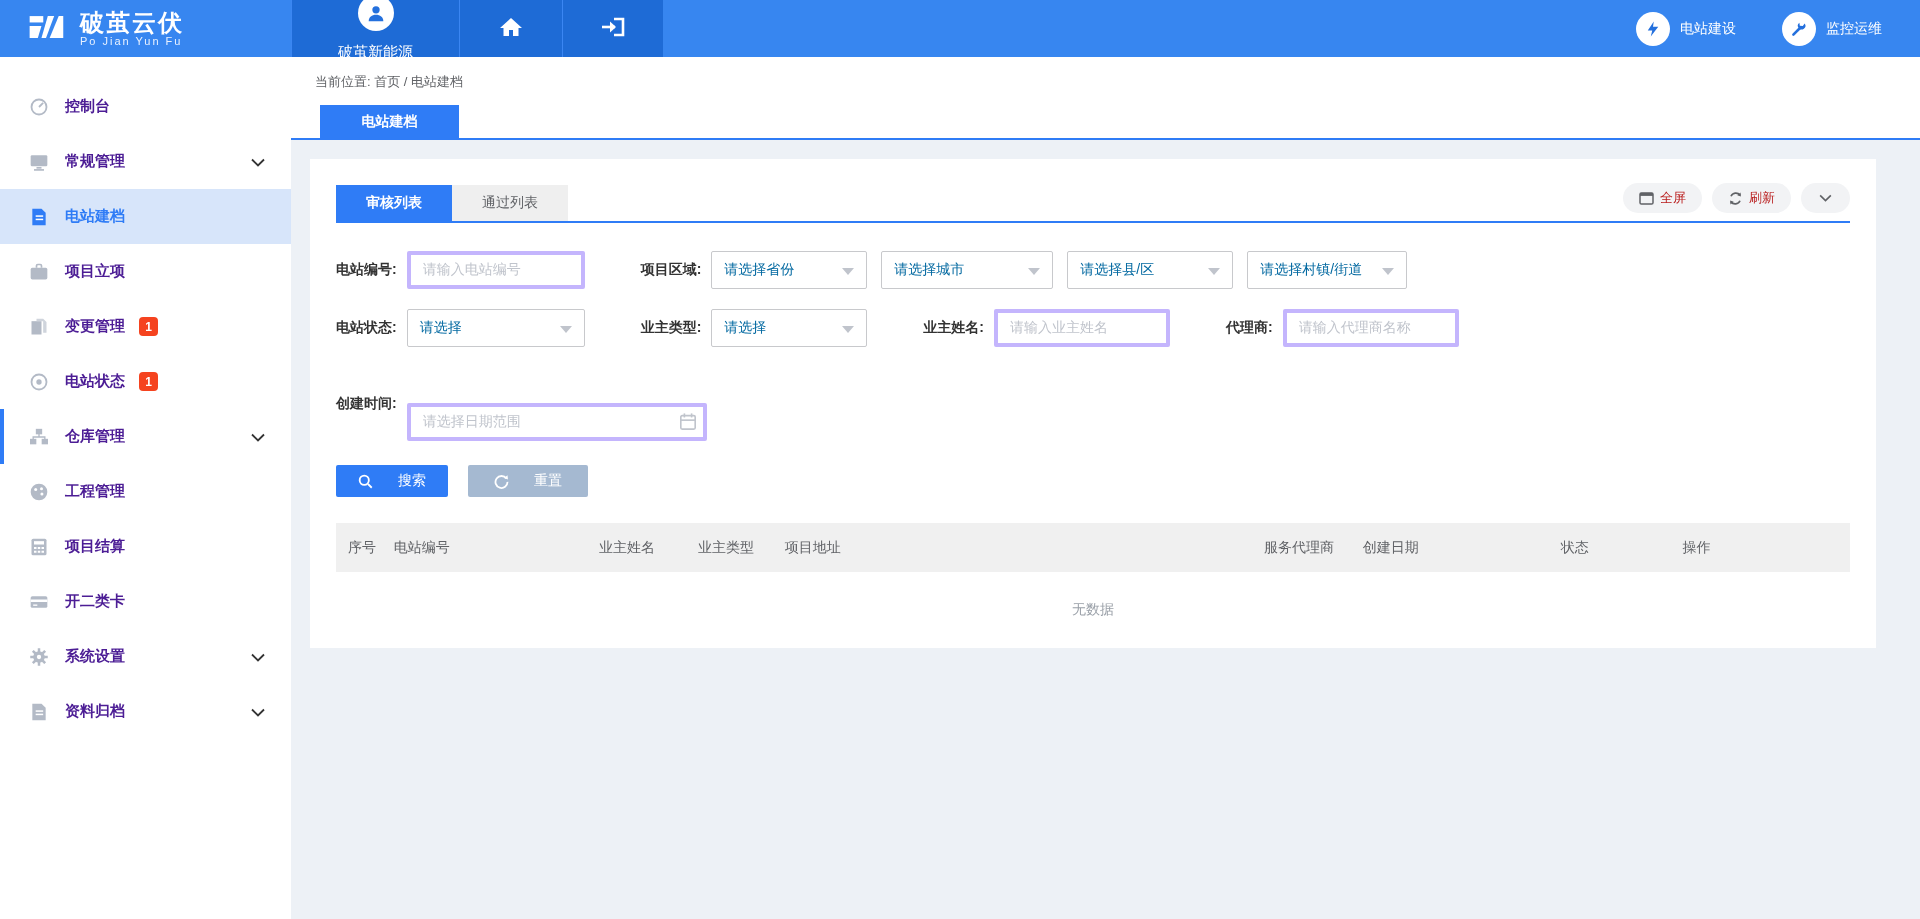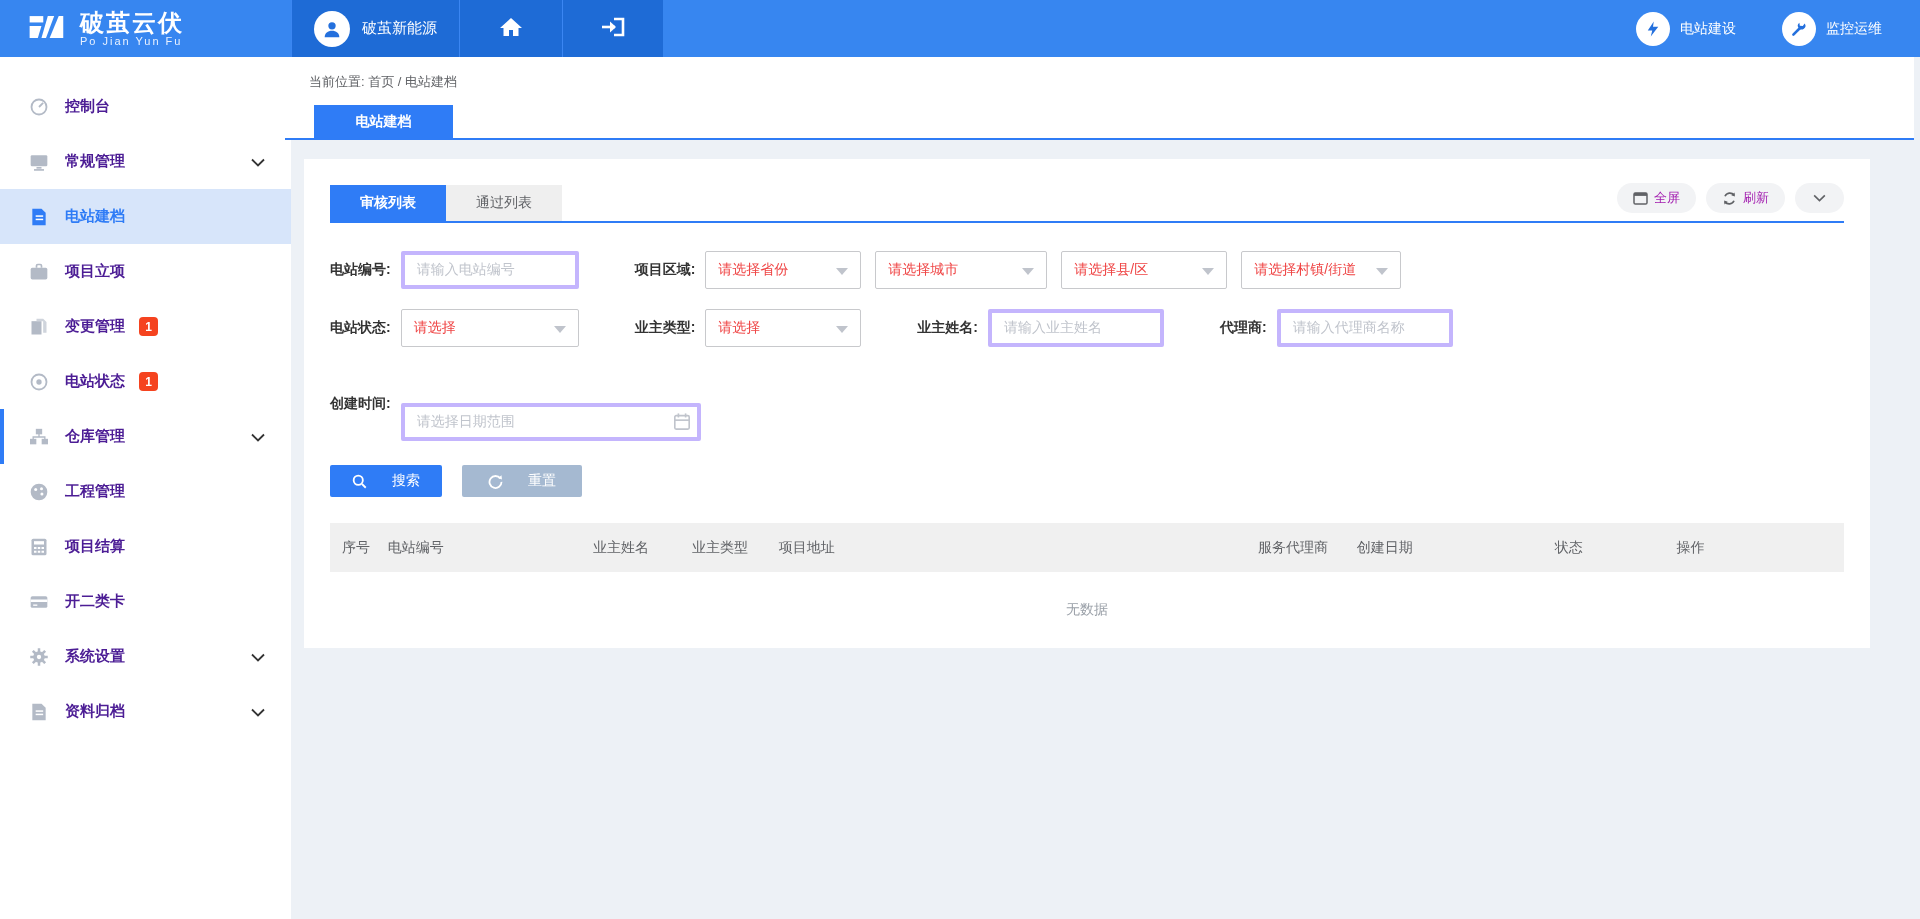--- a/index.html
+++ b/index.html
@@ -7,21 +7,21 @@
               font-family:"Liberation Sans","DejaVu Sans",sans-serif; }
 
   
   .header { position:absolute; top:0; left:0; width:1920px; height:57px;
             background:#3786f0; display:flex; align-items:stretch; z-index:5; }
   .logo-area { width:291px; display:flex; align-items:center; padding-left:24px; gap:12px; }
   .logo-text .cn { color:#fff; font-size:24px; font-weight:700; letter-spacing:2px; line-height:1.05; }
   .logo-text .en { color:#e8f1ff; font-size:11px; letter-spacing:2px; }
   .hdr-block { background:#1e6bd6; display:flex; align-items:center; justify-content:center;
                border-left:1px solid #3b86f2; cursor:pointer; }
-  .hdr-user { width:168px; gap:12px; padding:0 10px; }
+  .hdr-user { width:168px; gap:12px; padding:0 10px;flex-direction:column; }
   .hdr-home { width:103px; }
   .hdr-login { width:101px; }
   .avatar-circle { width:36px; height:36px; border-radius:50%; background:#fff;
                    display:flex; align-items:center; justify-content:center; flex:0 0 auto; }
   .hdr-user-name { color:#fff; font-size:15px; white-space:nowrap; }
   .hdr-right { margin-left:auto; display:flex; align-items:center; gap:46px; padding-right:38px; }
   .hdr-mode { display:flex; align-items:center; gap:10px; cursor:pointer; }
   .hdr-mode .circle { width:34px; height:34px; border-radius:50%; background:#fff;
                       display:flex; align-items:center; justify-content:center; }
   .hdr-mode .lbl { color:#fff; font-size:14px; }
@@ -37,51 +37,51 @@
   .side-item.active { background:#d7e5fa; }
   .side-item.active .s-label { color:#2f7cf6; }
   .side-item .chev { margin-left:auto; }
   .side-item .badge { margin-left:14px; min-width:19px; height:19px; padding:0 4px;
                       background:#f5431f; color:#fff; font-size:12px; font-weight:700;
                       border-radius:4px; display:flex; align-items:center; justify-content:center; }
   .side-item .left-accent { position:absolute; left:0; top:0; width:4px; height:100%;
                             background:#2f7cf6; }
 
   
-  .main { position:absolute; top:57px; left:285px; width:1629px; height:862px; }
+  .main { position:absolute; top:57px; left:291px; width:1629px; height:862px; }
   .topbar { background:#fff; border-bottom:2px solid #2f7cf6; }
   .breadcrumb { padding:16px 0 14px 24px; font-size:13px; color:#606266; }
   .breadcrumb a { color:#606266; text-decoration:none; }
   .page-tab { display:inline-flex; align-items:center; justify-content:center;
               margin-left:29px; width:139px; height:33px; background:#2f7cf6;
               color:#fff; font-size:14px; font-weight:700; cursor:pointer; }
   .content { padding:19px 44px 0 19px; }
   .panel { background:#fff; min-height:413px; padding:24px 26px 0 26px; }
 
   
   .panel-top { display:flex; align-items:flex-end; border-bottom:2px solid #2f7cf6; position:relative; }
   .ptab { height:36px; padding:0 30px; display:flex; align-items:center; font-size:14px; cursor:pointer; }
   .ptab.active { background:#2f7cf6; color:#fff; font-weight:700; }
   .ptab.inactive { background:#efefef; color:#606266;text-align:center; }
   .panel-tools { margin-left:auto; display:flex; gap:10px; padding-bottom:8px; }
-  .pill { height:30px; border-radius:16px; background:#f2f3f5; border:none; color:#a21caf;
+  .pill { height:30px; border-radius:16px; background:#f2f3f5; border:none; color:#b91c1c;
           font-size:13px; display:flex; align-items:center; gap:6px; padding:0 16px; cursor:pointer;
           font-family:inherit; }
   .pill.sm { padding:0 18px; }
 
   
   .filters { padding-top:28px; }
   .frow { display:flex; align-items:center; margin-bottom:20px; }
   .flabel { font-size:14px; font-weight:700; color:#333; margin-right:10px; white-space:nowrap; }
   .tinput { height:38px; border:4px solid #c4b5fd; border-radius:2px; font-size:14px;
             padding:0 12px; color:#333; outline:none; font-family:Liberation Serif, serif; background:#fff; }
   .tinput::placeholder { color:#c0c4cc; }
   .fake-select { height:38px; border:1px solid #c8c9cc; border-radius:2px; background:#fff;
                  display:flex; align-items:center; padding:0 30px 0 12px; position:relative;
-                 font-size:14px; color:#ef4444; cursor:pointer; }
+                 font-size:14px; color:#0369a1; cursor:pointer; }
   .fake-select .caret { position:absolute; right:12px; top:16px; width:0; height:0;
                         border-left:6px solid transparent; border-right:6px solid transparent;
                         border-top:7px solid #c0c4cc; }
   .gap14 { width:14px; } .gap56 { width:56px; }
   .date-wrap { position:relative;margin-top:36px; }
   .date-wrap .cal { position:absolute; right:10px; top:9px; }
 
   
   .actions { display:flex; gap:20px; padding:4px 0 26px 0; }
   .btn { height:32px; border:none; border-radius:2px; color:#fff; font-size:14px;

